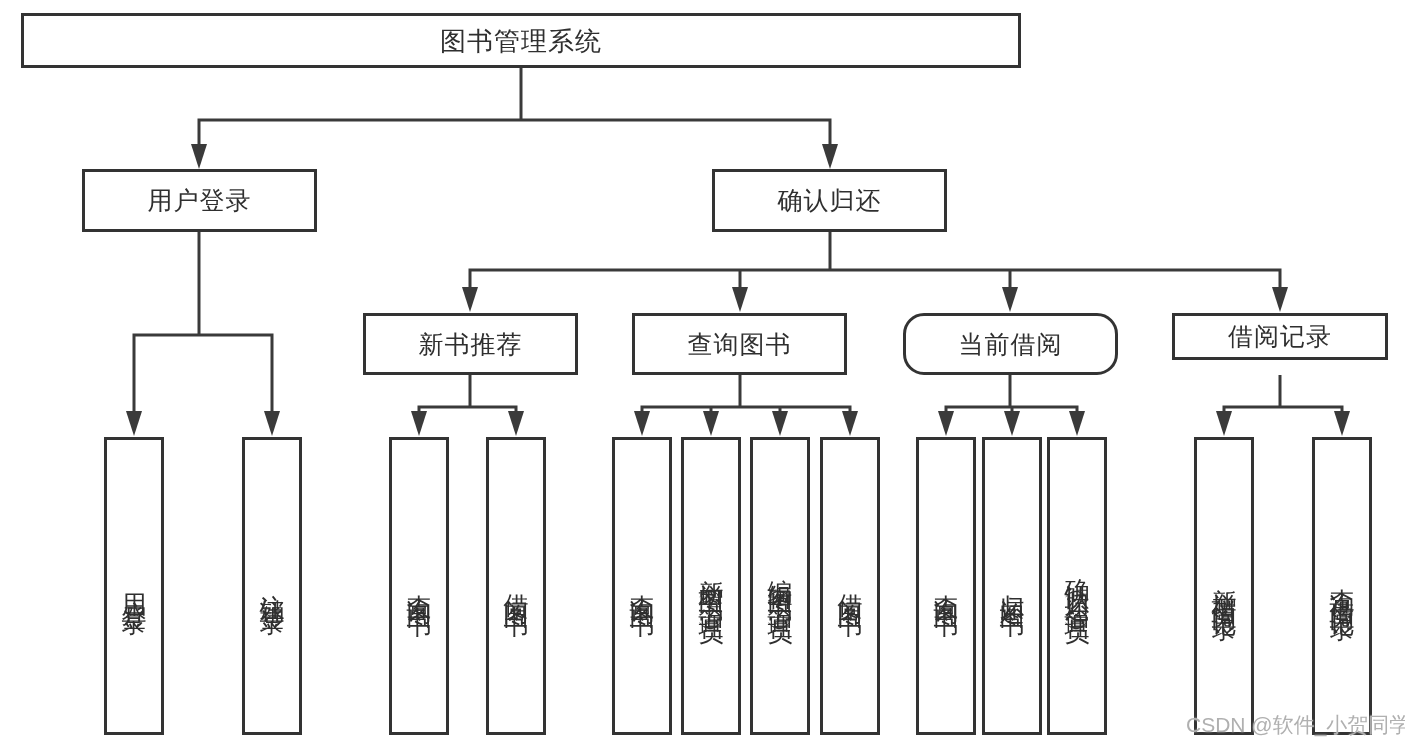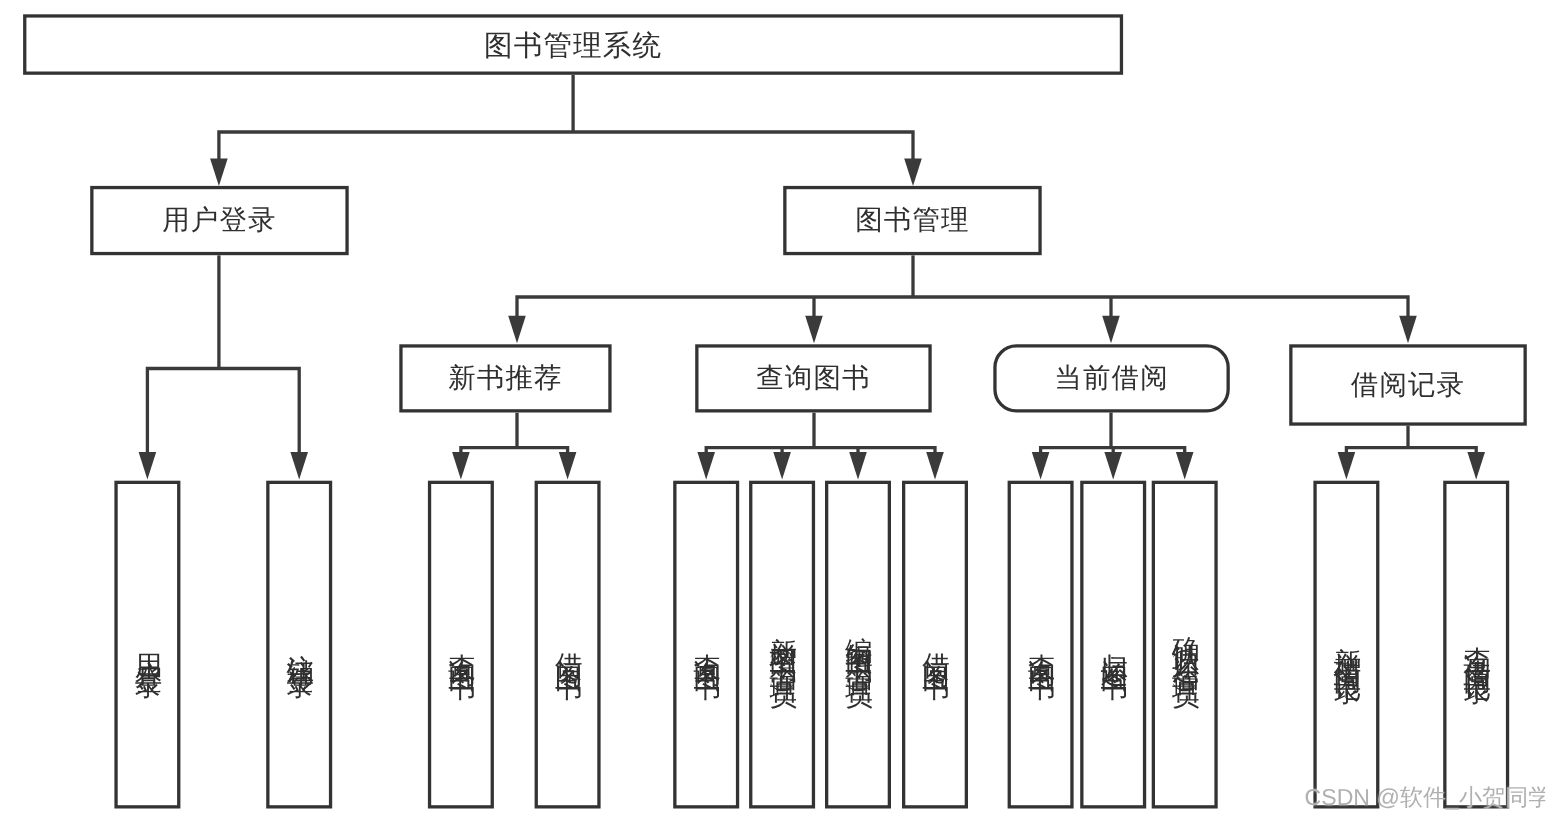--- a/index.html
+++ b/index.html
@@ -108,33 +108,33 @@
   </svg>
 
   <div class="box l1" style="left:21px;top:13px;width:1000px;height:55px;">
     <span class="hlabel">图书管理系统</span>
   </div>
 
   <div class="box l2" style="left:82px;top:169px;width:235px;height:63px;">
     <span class="hlabel">用户登录</span>
   </div>
   <div class="box l2" style="left:712px;top:169px;width:235px;height:63px;">
-    <span class="hlabel">图书管理</span>
+    <span class="hlabel">确认归还</span>
   </div>
 
-  <div class="box l3" style="left:363px;top:313px;width:193px;height:62px;">
+  <div class="box l3" style="left:363px;top:313px;width:215px;height:62px;">
     <span class="hlabel">新书推荐</span>
   </div>
   <div class="box l3" style="left:632px;top:313px;width:215px;height:62px;">
     <span class="hlabel">查询图书</span>
   </div>
   <div class="box l3" style="left:903px;top:313px;width:215px;height:62px;border-radius:21px;">
     <span class="hlabel">当前借阅</span>
   </div>
-  <div class="box l3" style="left:1172px;top:313px;width:216px;height:74px;">
+  <div class="box l3" style="left:1172px;top:313px;width:216px;height:47px;">
     <span class="hlabel">借阅记录</span>
   </div>
 
   <div class="box vbox" style="left:104px;">
     <span class="vlabel">用户登录</span>
   </div>
   <div class="box vbox" style="left:242px;">
     <span class="vlabel">注销登录</span>
   </div>
 

